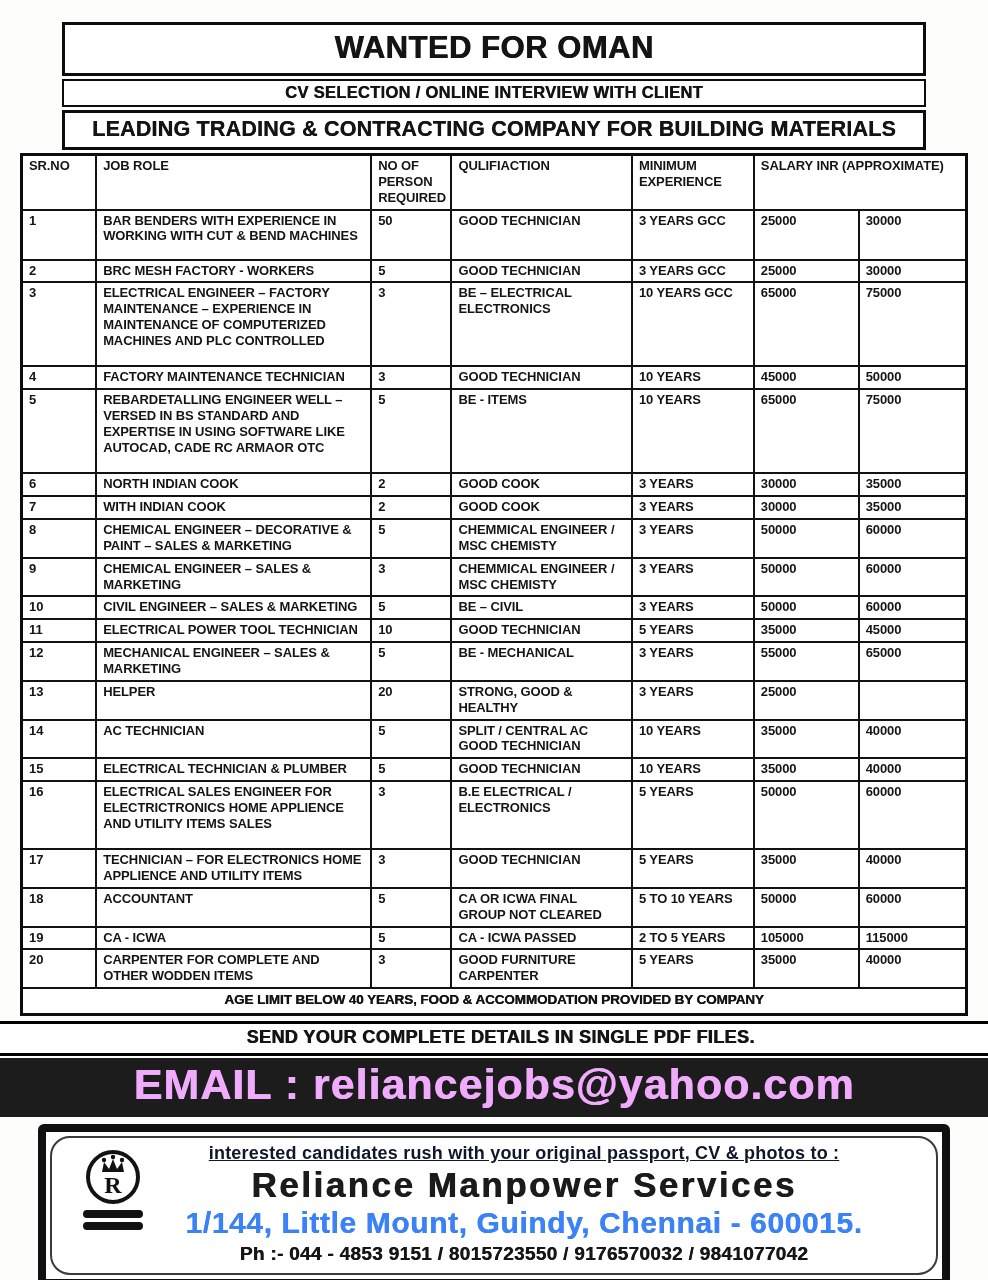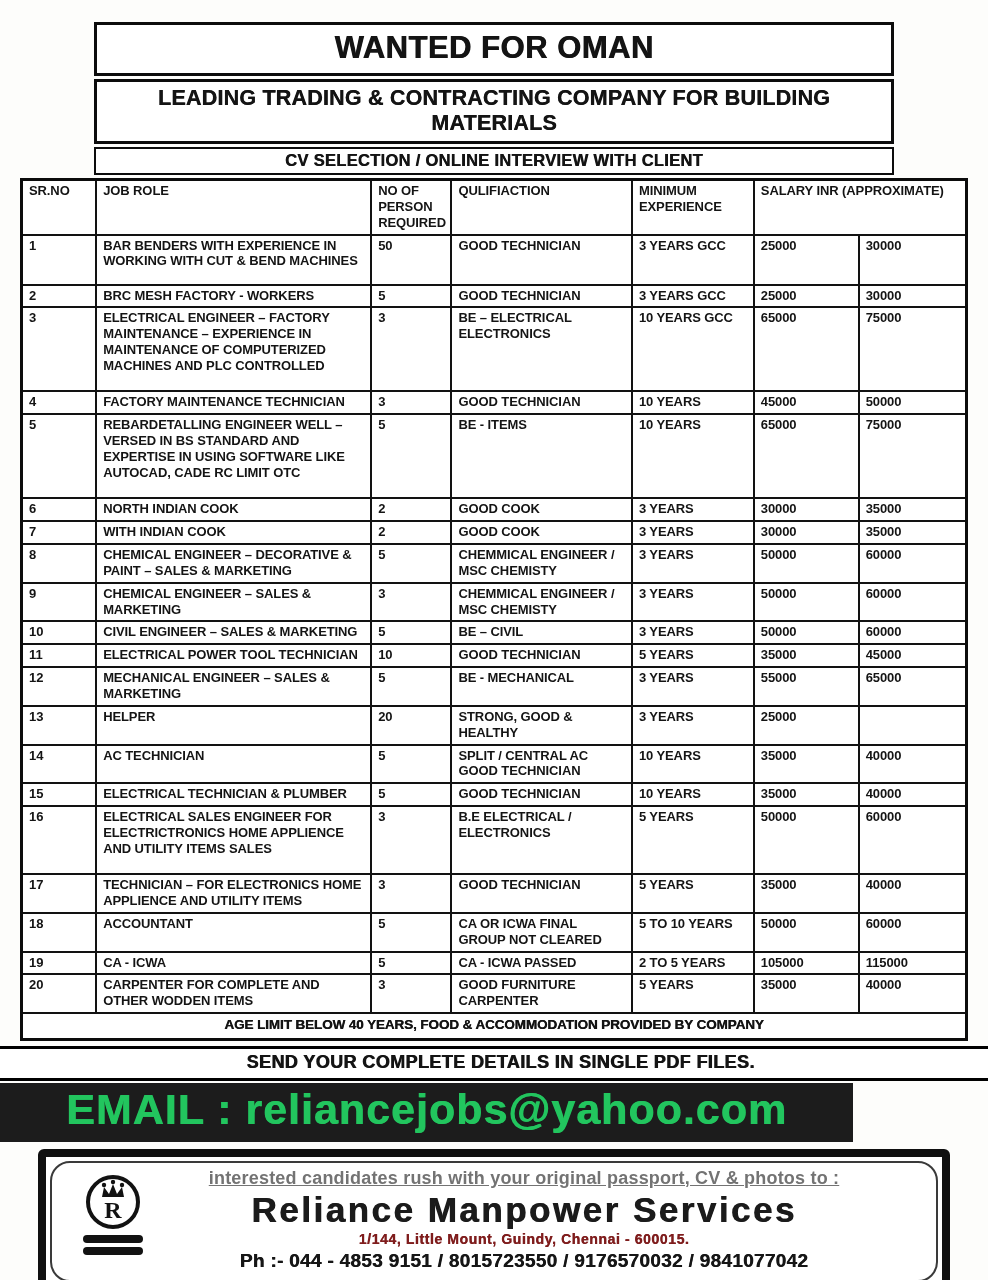--- a/index.html
+++ b/index.html
@@ -14,21 +14,21 @@
     min-height: 1280px;
     margin: 0 auto;
     background: #fdfdfb;
     padding-top: 22px;
     position: relative;
   }
   .heavy { text-shadow: 0.7px 0 0 currentColor; }
   .semiheavy { text-shadow: 0.4px 0 0 currentColor; }
 
   .box {
-    width: 800px;
+    width: 864px;
     margin: 0 auto 3px auto;
     border: 3px solid #0c0c0c;
     background: #ffffff;
     text-align: center;
   }
   .title-box { padding: 5px 4px 7px 4px; }
   .title-box .t {
     font-size: 31px; font-weight: 700; letter-spacing: 0.5px;
   }
   .subtitle-box { padding: 4px 4px 5px 4px; }
@@ -71,24 +71,24 @@
     margin-top: 5px;
     border-top: 3px solid #000;
     border-bottom: 3px solid #000;
     background: #ffffff;
     text-align: center;
     padding: 3px 0 5px 0;
   }
   .pdf-banner .t { font-size: 18px; font-weight: 700; letter-spacing: 0.4px; padding-left: 13px; }
 
   .email-banner {
-    width: 853px;
+    width: 988px;
     margin-top: 2px;
     background: #1c1c1c;
-    color: #22c55e;
+    color: #f0abfc;
     text-align: center;
     padding: 2px 0 8px 0;
   }
   .email-banner .t { font-size: 43px; font-weight: 700; letter-spacing: 1px; }
 
   .agency-frame {
     width: 912px;
     margin: 7px auto 0 auto;
     border: 8px solid #101010;
     border-radius: 6px;
@@ -107,56 +107,56 @@
     left: 28px;
     top: 10px;
     width: 66px;
     height: 86px;
   }
   .agency-text { padding-left: 60px; }
   .agency-intro {
     font-size: 18px; font-weight: 700;
     text-decoration: underline;
     letter-spacing: 0.2px;
-    color: #737373;
+    color: #0f172a;
   }
   .agency-name {
     font-size: 35px; font-weight: 700;
     letter-spacing: 2.5px;
     color: #1b1b1b;
     margin-top: 1px;
   }
   .agency-address {
-    font-size: 14px; font-weight: 700;
+    font-size: 30px; font-weight: 700;
     letter-spacing: 0.6px;
-    color: #7f1d1d;
+    color: #3b82f6;
     margin-top: 1px;
   }
   .agency-phone {
     font-size: 19px; font-weight: 700;
     letter-spacing: 0.3px;
     color: #161616;
     margin-top: 3px;
   }
 </style>
 </head>
 <body>
 
 <div class="page">
 
   <div class="box title-box">
     <div class="t heavy">WANTED FOR OMAN</div>
   </div>
 
+  <div class="box cv-box">
+    <div class="t semiheavy">CV SELECTION / ONLINE INTERVIEW WITH CLIENT</div>
+  </div>
+
   <div class="box subtitle-box">
     <div class="t semiheavy">LEADING TRADING &amp; CONTRACTING COMPANY FOR BUILDING MATERIALS</div>
-  </div>
-
-  <div class="box cv-box">
-    <div class="t semiheavy">CV SELECTION / ONLINE INTERVIEW WITH CLIENT</div>
   </div>
 
   <table class="jobs">
     <colgroup>
       <col style="width:7.9%">
       <col style="width:29.1%">
       <col style="width:8.5%">
       <col style="width:19.1%">
       <col style="width:12.9%">
       <col style="width:11.1%">
@@ -204,21 +204,21 @@
           <td>4</td>
           <td>FACTORY MAINTENANCE TECHNICIAN</td>
           <td>3</td>
           <td>GOOD TECHNICIAN</td>
           <td>10 YEARS</td>
           <td>45000</td>
           <td>50000</td>
         </tr>
         <tr class="r5">
           <td>5</td>
-          <td>REBARDETALLING ENGINEER WELL – VERSED IN BS STANDARD AND EXPERTISE IN USING SOFTWARE LIKE AUTOCAD, CADE RC LIMIT OTC</td>
+          <td>REBARDETALLING ENGINEER WELL – VERSED IN BS STANDARD AND EXPERTISE IN USING SOFTWARE LIKE AUTOCAD, CADE RC ARMAOR OTC</td>
           <td>5</td>
           <td>BE - ITEMS</td>
           <td>10 YEARS</td>
           <td>65000</td>
           <td>75000</td>
         </tr>
         <tr class="r6">
           <td>6</td>
           <td>NORTH INDIAN COOK</td>
           <td>2</td>

